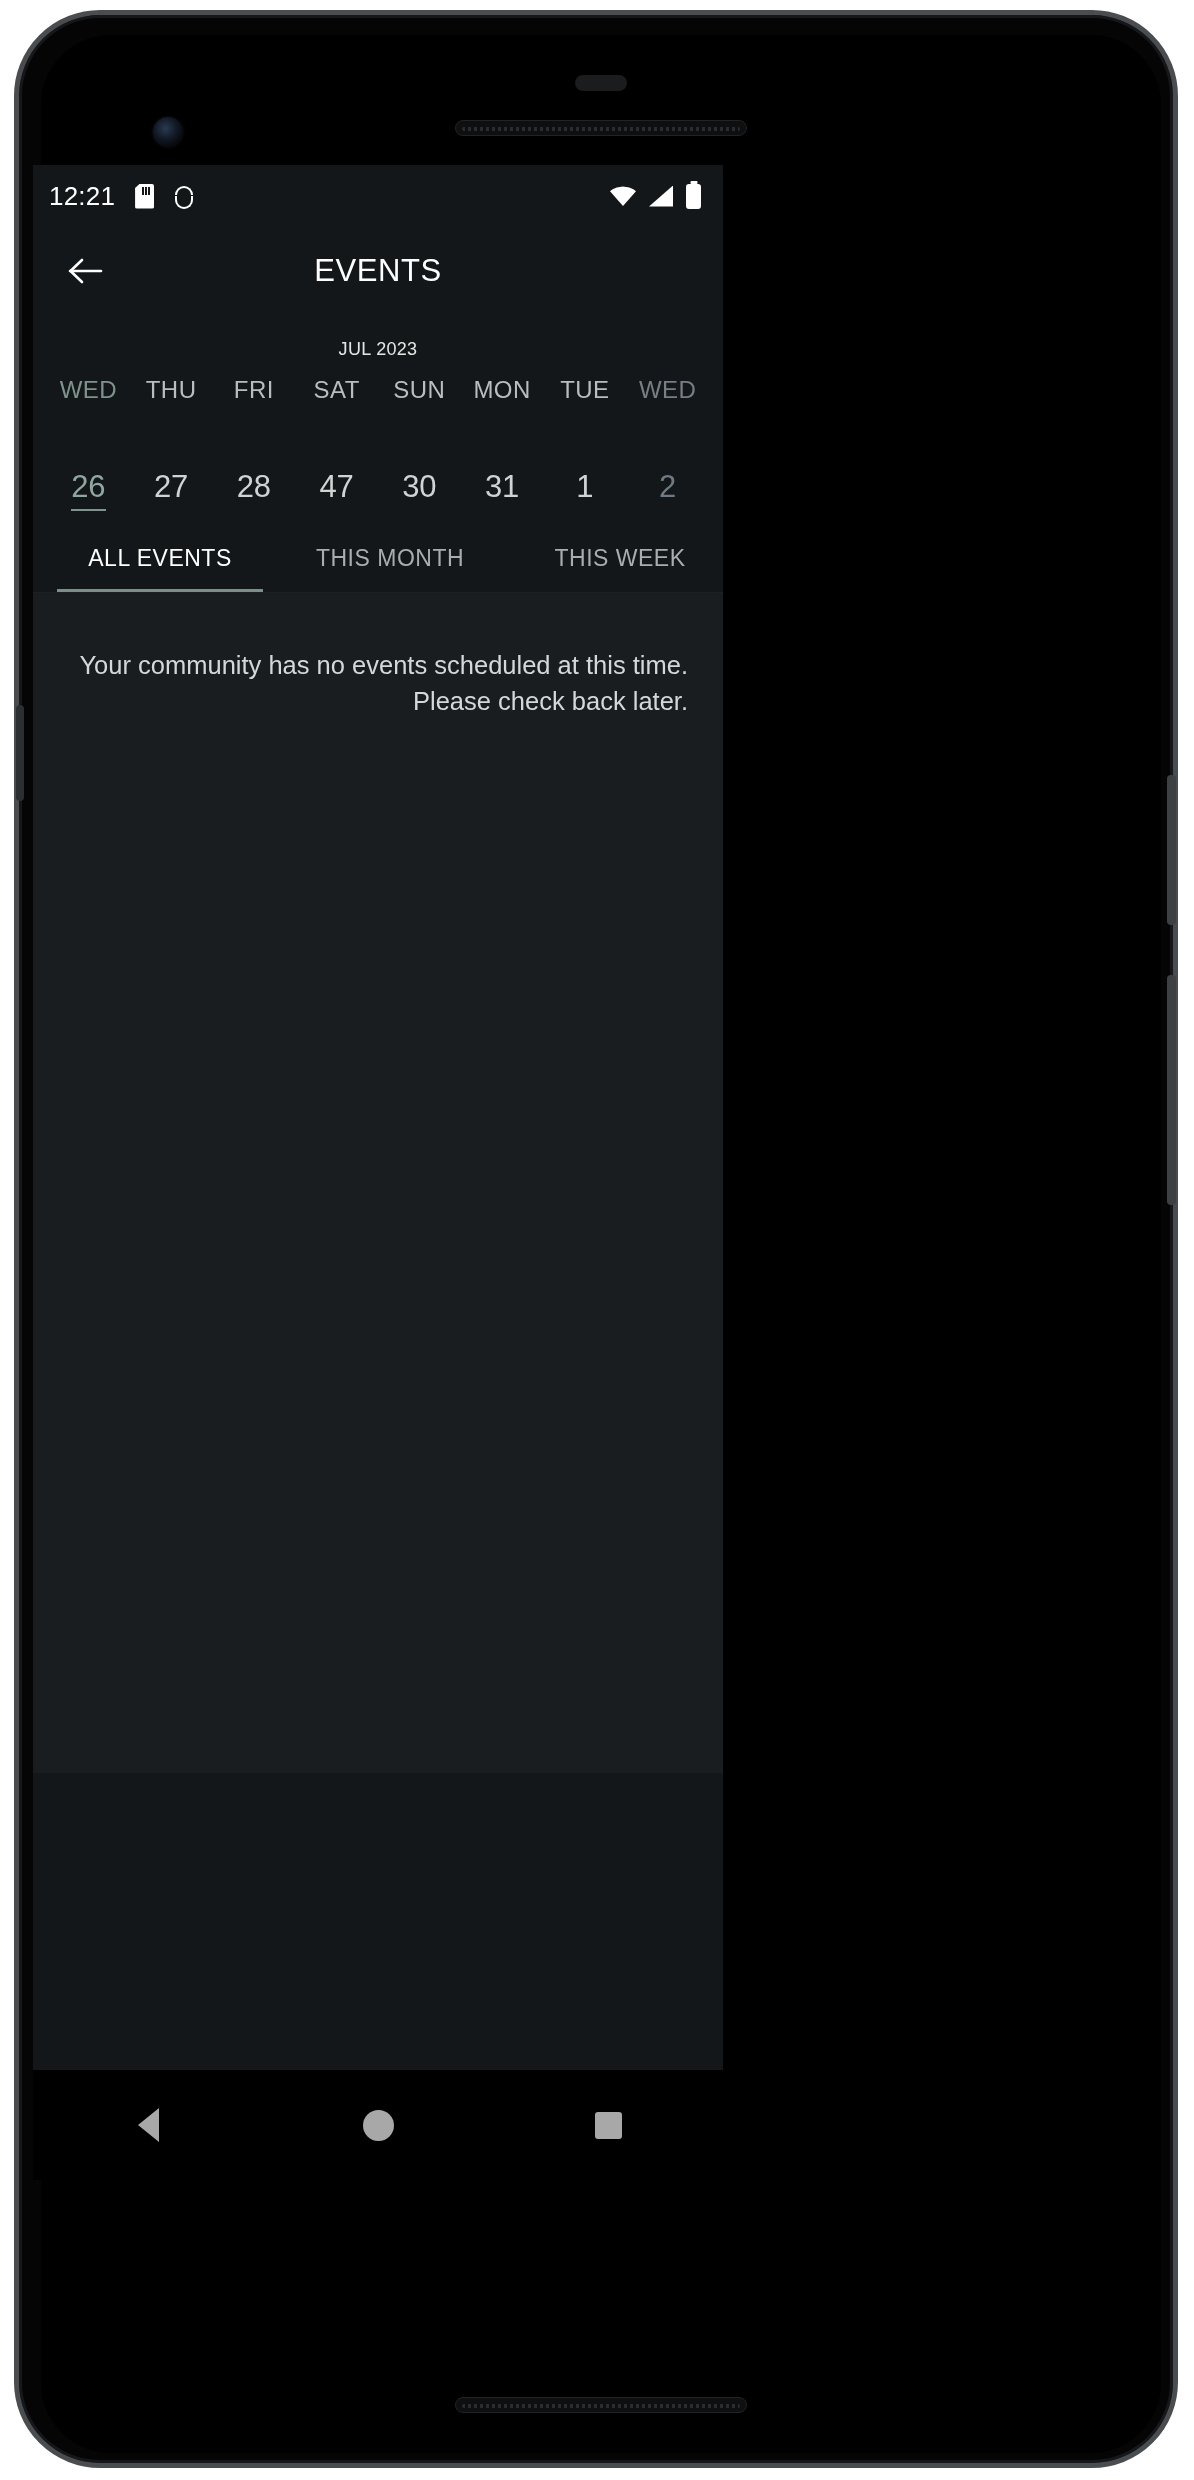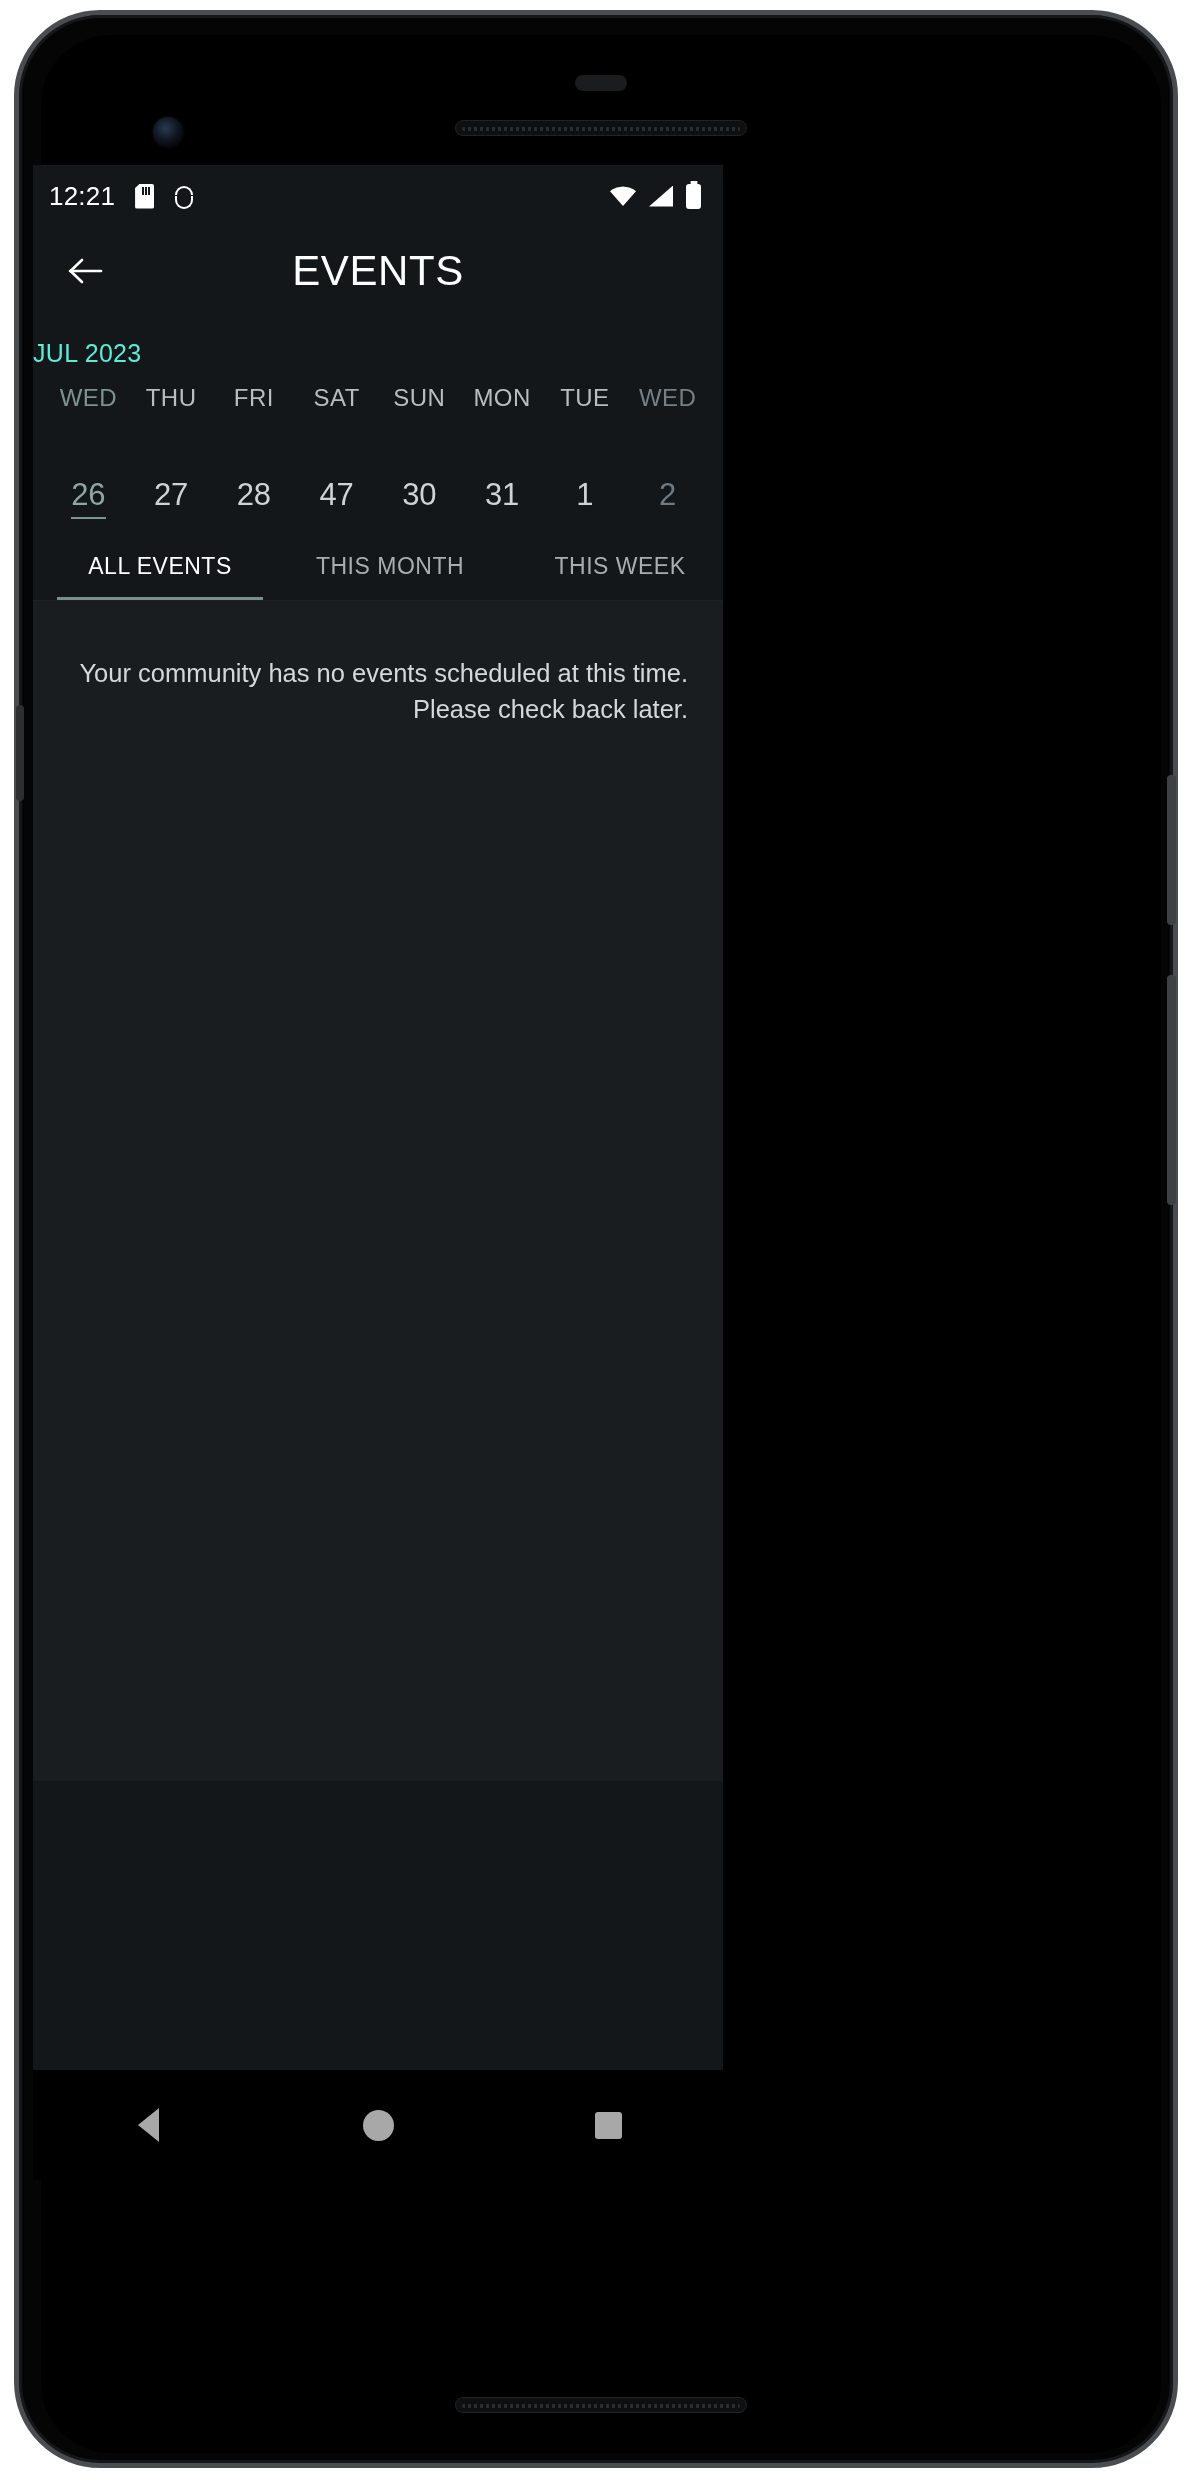--- a/index.html
+++ b/index.html
@@ -191,29 +191,30 @@
     left:30px; top:50%;
     transform:translateY(-50%);
     width:46px;height:46px;
     display:flex;align-items:center;justify-content:center;
     cursor:pointer;
   }
   #app-title{
     width:100%;
     text-align:center;
     color:#ffffff;
-    font-size:42px;
+    font-size:31px;
     letter-spacing:.6px;
     font-weight:400;
   }
 
   
   #month-label{
-    color:#5eead4;
-    font-size:25px;
+    text-align:center;
+    color:#e5e5e5;
+    font-size:18px;
     padding:24px 0 6px 0;
     letter-spacing:.3px;
   }
 
   
   #date-strip{
     display:flex;
     padding:10px 14px 18px 14px;
     gap:0;
   }

